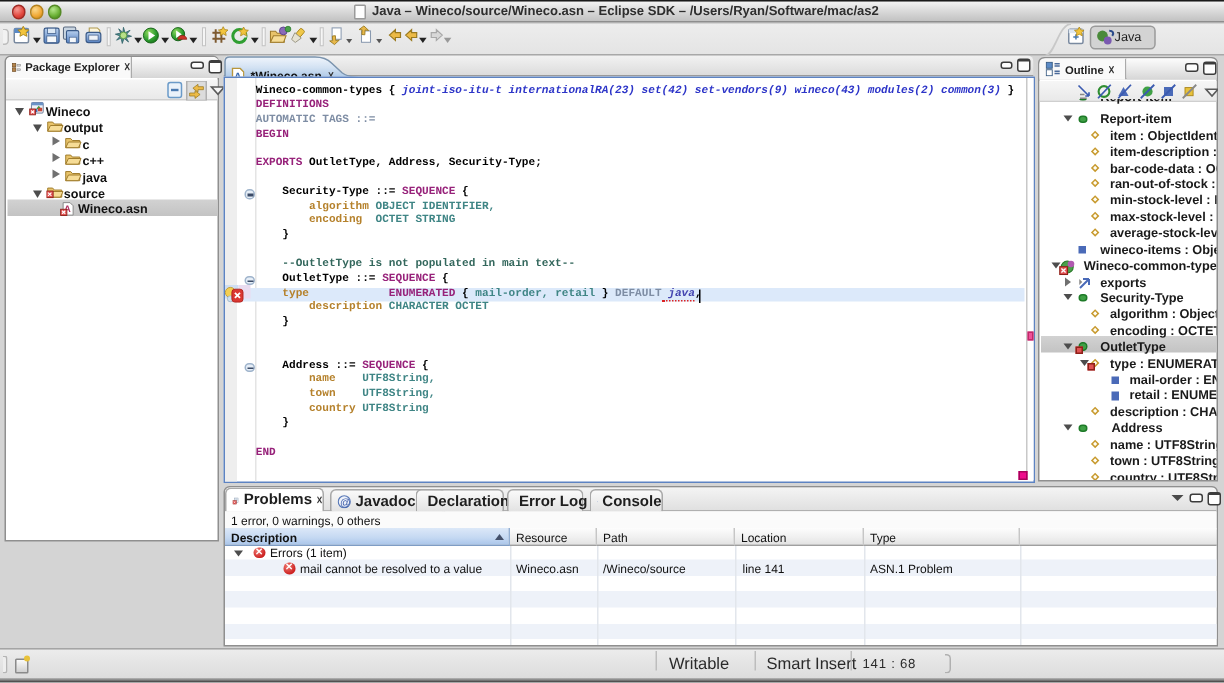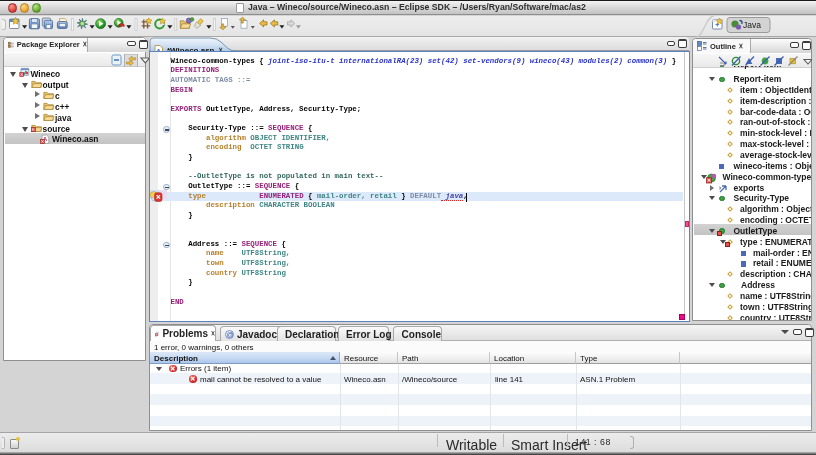--- a/index.html
+++ b/index.html
@@ -55,21 +55,21 @@
 .hdrcell{position:absolute;top:27px;height:11.7px;background:linear-gradient(#fdfdfd,#efefef 60%,#e2e2e2);border-right:1px solid #c6c6c6;border-bottom:1px solid #9f9f9f;font-size:8px;color:#111;padding:1.8px 0 0 4px;white-space:nowrap}
 .prow{position:absolute;left:0;right:0;height:10.7px;line-height:10.7px;font-size:8px;color:#111;white-space:nowrap}
 .ptab{position:absolute;top:1px;height:15px;background:linear-gradient(#fafafa,#e2e2e2);border:1px solid #a8a8a8;border-bottom:none;border-radius:4px 4px 0 0;display:flex;align-items:center;padding-left:4px}
 .psel{top:0;height:16px;background:#fff}
 .ptext{font-size:10px;font-weight:bold;color:#1e1e1e;margin-left:3px;white-space:nowrap}
 .stripe{background:#eef2f9}
 .colline{position:absolute;top:11px;bottom:0;width:1px;background:#e2e6ec}
 .errico{position:absolute;width:7.5px;height:7.5px;border-radius:50%;background:radial-gradient(circle at 35% 30%,#f07a72,#cc2222 70%);color:#fff;font-size:6.5px;font-weight:bold;text-align:center;line-height:7.5px}
 
 #statusbar{left:0;top:432px;width:816px;height:20px;background:linear-gradient(#ececec,#dcdcdc);border-top:1px solid #a5a5a5}
-.stext{position:absolute;font-size:14px;color:#2a2a2a;white-space:nowrap}
+.stext{position:absolute;font-size:11px;color:#2a2a2a;white-space:nowrap}
 .ssep{position:absolute;top:3px;width:1px;height:13px;background:#bdbdbd}
 #botedge{left:0;top:452px;width:816px;height:3px;background:linear-gradient(#b8b8b8,#6e6e6e 60%,#2a2a2a)}
 </style></head>
 <body>
 <div class="ab" id="titlebar"></div>
 <div class="ab tl" id="tlr"></div>
 <div class="ab tl" id="tly"></div>
 <div class="ab tl" id="tlg"></div>
 <div class="ab" id="ticon"></div>
 <div class="ab" id="title">Java – Wineco/source/Wineco.asn – Eclipse SDK – /Users/Ryan/Software/mac/as2</div>
@@ -287,21 +287,21 @@
  <div class="codeline" style="top:23.9px"><span class="gr">AUTOMATIC TAGS ::=</span></div>
  <div class="codeline" style="top:33.5px"><span class="kw">BEGIN</span></div>
  <div class="codeline" style="top:52.8px"><span class="kw">EXPORTS</span><span class="bk"> OutletType, Address, Security-Type;</span></div>
  <div class="codeline" style="top:72.1px"><span class="bk">    Security-Type ::= </span><span class="kw">SEQUENCE</span><span class="bk"> {</span></div>
  <div class="codeline" style="top:81.7px"><span class="fld">        algorithm</span><span class="bk"> </span><span class="ty">OBJECT IDENTIFIER,</span></div>
  <div class="codeline" style="top:91.4px"><span class="fld">        encoding</span><span class="bk">  </span><span class="ty">OCTET STRING</span></div>
  <div class="codeline" style="top:101px"><span class="bk">    }</span></div>
  <div class="codeline" style="top:120.3px"><span class="cm">    --OutletType is not populated in main text--</span></div>
  <div class="codeline" style="top:129.9px"><span class="bk">    OutletType ::= </span><span class="kw">SEQUENCE</span><span class="bk"> {</span></div>
  <div class="codeline" style="top:139.6px"><span class="fld">    type</span><span class="bk">            </span><span class="kw">ENUMERATED</span><span class="bk"> { </span><span class="ty">mail-order, retail</span><span class="bk"> } </span><span class="gr">DEFAULT</span><span class="ml"> java</span><span class="bk">,</span></div>
- <div class="codeline" style="top:149.2px"><span class="fld">        description</span><span class="bk"> </span><span class="ty">CHARACTER BOOLEAN</span></div>
+ <div class="codeline" style="top:149.2px"><span class="fld">        description</span><span class="bk"> </span><span class="ty">CHARACTER OCTET</span></div>
  <div class="codeline" style="top:158.8px"><span class="bk">    }</span></div>
  <div class="codeline" style="top:187.8px"><span class="bk">    Address ::= </span><span class="kw">SEQUENCE</span><span class="bk"> {</span></div>
  <div class="codeline" style="top:197.4px"><span class="fld">        name</span><span class="bk">    </span><span class="ty">UTF8String,</span></div>
  <div class="codeline" style="top:207px"><span class="fld">        town</span><span class="bk">    </span><span class="ty">UTF8String,</span></div>
  <div class="codeline" style="top:216.7px"><span class="fld">        country</span><span class="bk"> </span><span class="ty">UTF8String</span></div>
  <div class="codeline" style="top:226.3px"><span class="bk">    }</span></div>
  <div class="codeline" style="top:245.6px"><span class="kw">END</span></div>
  <div class="fold" style="top:74px"></div>
  <div class="fold" style="top:131.8px"></div>
  <div class="fold" style="top:189.7px"></div>

